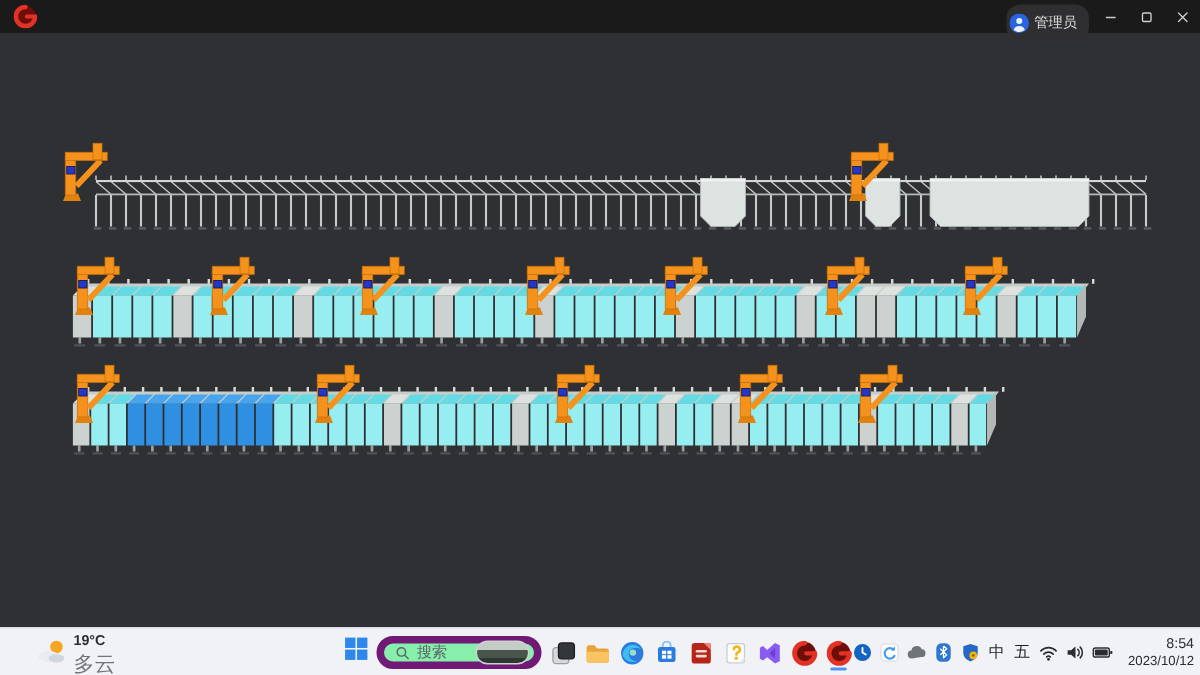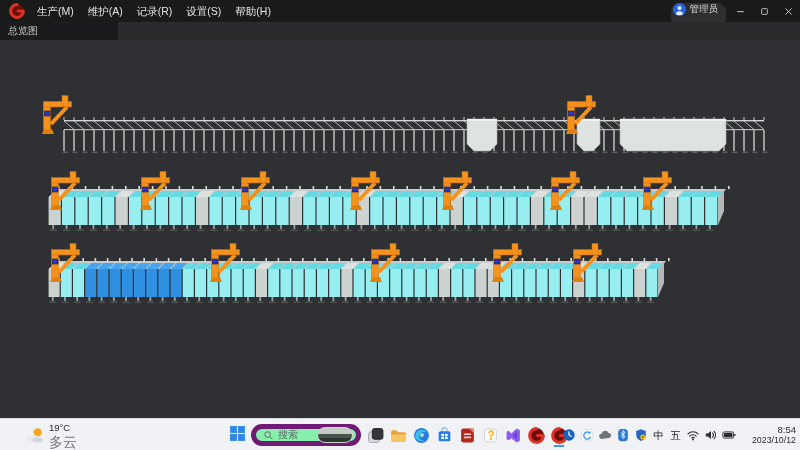--- a/index.html
+++ b/index.html
@@ -5,49 +5,49 @@
 *{margin:0;padding:0;box-sizing:border-box}
 html,body{width:800px;height:450px;overflow:hidden;background:#2e3033;font-family:"Liberation Sans","DejaVu Sans",sans-serif;-webkit-font-smoothing:antialiased}
 #screen{position:relative;width:800px;height:450px}
 
 #titlebar{position:absolute;top:0;left:0;right:0;height:22px;background:#1a1a1a;z-index:5}
 .logo{position:absolute;left:9px;top:3px;width:16px;height:16px}
 #menus{position:absolute;left:30px;top:0;height:22px;display:flex;align-items:center}
 .menu-item{padding:0 7px;font-size:10.5px;color:#e3e3e3;line-height:22px;cursor:default;white-space:nowrap}
 #title-pill{position:absolute;left:190px;right:124px;top:3px;height:16px;border:1px solid #3a3a3a;border-radius:9px;background:#0a0a0a;display:flex;align-items:center;justify-content:center}
 #title-pill span{font-size:10px;color:#d6d6d6}
-#user-chip{position:absolute;right:74px;top:3px;height:24px;background:#2f2f31;border-radius:9px;display:flex;gap:4px;padding:0 8px 0 2px}
+#user-chip{position:absolute;right:74px;top:3px;height:24px;background:#2f2f31;border-radius:9px;display:flex;align-items:center;gap:4px;padding:0 8px 0 2px}
 #user-chip .av{width:13px;height:13px;flex:0 0 13px}
 #user-chip span{font-size:9.5px;color:#ddd;white-space:nowrap}
 #win-controls{position:absolute;right:0;top:0;height:22px;display:flex}
 .wc{width:24px;height:22px;display:flex;align-items:center;justify-content:center}
 
 #tabstrip{position:absolute;top:22px;left:0;right:0;height:18px;background:#2b2b2d;z-index:5;display:flex}
 .tab{height:18px;width:118px;background:#1b1b1d;color:#c9c9c9;font-size:10px;line-height:18px;padding-left:8px;cursor:default}
 
 #plant-svg{position:absolute;left:0;top:0;width:800px;height:418px;z-index:1}
 
 #taskbar{position:absolute;left:0;bottom:0;width:800px;height:32px;background:#f1f2f5;border-top:1px solid #d9dbde;z-index:6}
 #weather{position:absolute;left:24px;top:4px;display:flex;align-items:center;gap:4px;cursor:default}
 #weather .wtxt{display:flex;flex-direction:column;line-height:1.15}
-#weather .t{font-size:9.5px;color:#2a2d31;font-weight:normal}
+#weather .t{font-size:9.5px;color:#2a2d31;font-weight:bold}
 #weather .dsc{font-size:14px;color:#70757b}
 #tb-center{position:absolute;left:228px;top:0;height:32px;display:flex;align-items:center;gap:5px}
 .tb-btn{width:18px;height:26px;display:flex;align-items:center;justify-content:center;border-radius:4px;position:relative;flex:0 0 auto}
 .tb-btn svg{width:17px;height:17px}
 #search-pill{width:110px;height:22px;background:#86efac;border:5px solid #701a75;border-radius:11px;display:flex;align-items:center;padding:0 3px 0 7px;gap:4px;flex:0 0 auto}
 #search-pill .mag{width:11px;height:11px;flex:0 0 11px}
 #search-pill span{font-size:10px;color:#5f646b;flex:1;white-space:nowrap;overflow:hidden}
 .bing-thumb{width:22px;height:16px;border-radius:8px;background:linear-gradient(#c3cdc6 0 40%,#49544c 40% 75%,#2e3833 75%);border:1px solid #cdd2cf;flex:0 0 22px}
 .tb-under{position:absolute;bottom:1px;left:50%;transform:translateX(-50%);width:11px;height:2.5px;border-radius:2px;background:#4f93f2}
 #tb-right{position:absolute;right:4px;top:0;height:32px;display:flex;align-items:center;gap:4px}
 .tray-ic{width:14px;height:16px;display:flex;align-items:center;justify-content:center;flex:0 0 auto}
 .tray-ic svg{width:14px;height:14px}
 .ime{font-size:10.5px;color:#1c1f23;width:13px;text-align:center;line-height:16px}
-#clockblk{display:flex;flex-direction:column;align-items:flex-end;line-height:1.2;margin-left:12px;cursor:default}
+#clockblk{display:flex;flex-direction:column;align-items:flex-end;line-height:1.2;margin-left:6px;cursor:default}
 #clockblk .tm{font-size:9.5px;color:#2a2d31}
 #clockblk .dt{font-size:8.8px;color:#2a2d31;white-space:nowrap}
 </style>
 </head>
 <body>
 
 <div id="screen">
 
   <svg id="plant-svg" viewBox="0 0 800 418">
       <g>
@@ -1166,27 +1166,20 @@
         </g>
       </g>
     </svg>
 
   <div id="titlebar">
     <span class="logo"><svg width="16" height="16" viewBox="0 0 16 16">
           <circle cx="8" cy="8" r="7" fill="#6e0e08"></circle>
           <path d="M8 1.6 A6.4 6.4 0 1 0 14.4 8" stroke="#e23125" stroke-width="3" fill="none" stroke-linecap="round"></path>
           <rect x="7.6" y="6.7" width="6.9" height="2.7" rx="1.3" fill="#e23125"></rect>
         </svg></span>
-    <nav id="menus">
-        <span class="menu-item">生产(M)</span>
-        <span class="menu-item">维护(A)</span>
-        <span class="menu-item">记录(R)</span>
-        <span class="menu-item">设置(S)</span>
-        <span class="menu-item">帮助(H)</span>
-      </nav>
     <div id="user-chip">
       <span class="av"><svg width="13" height="13" viewBox="0 0 16 16">
             <circle cx="8" cy="8" r="8" fill="#2864e0"></circle>
             <circle cx="8" cy="6.2" r="2.5" fill="#eaf1ff"></circle>
             <path d="M3.4 13.6 a4.8 4.8 0 0 1 9.2 0 a8 8 0 0 1 -9.2 0z" fill="#eaf1ff"></path>
           </svg></span>
       <span>管理员</span>
     </div>
     <div id="win-controls">
         <div class="wc">
@@ -1200,23 +1193,20 @@
           </svg>
         </div>
         <div class="wc">
           <svg viewBox="0 0 16 16" width="13" height="13">
             <path d="M4.5 4.5 L11.5 11.5 M11.5 4.5 L4.5 11.5" stroke="#cfcfcf" stroke-width="1.1" stroke-linecap="round"></path>
           </svg>
         </div>
       </div>
   </div>
 
-  <div id="tabstrip">
-      <div class="tab">总览图</div>
-    </div>
 
   <div id="taskbar">
     <div id="weather">
       <span class="wic"><svg viewBox="0 0 20 17" width="21" height="18">
             <circle cx="13" cy="6" r="4" fill="#f5a623"></circle>
             <ellipse cx="8" cy="12" rx="6.5" ry="3.6" fill="#e8ecf2"></ellipse>
             <ellipse cx="13" cy="13.2" rx="5" ry="2.6" fill="#cfd6df"></ellipse>
           </svg></span>
       <span class="wtxt">
         <span class="t">19°C</span>

